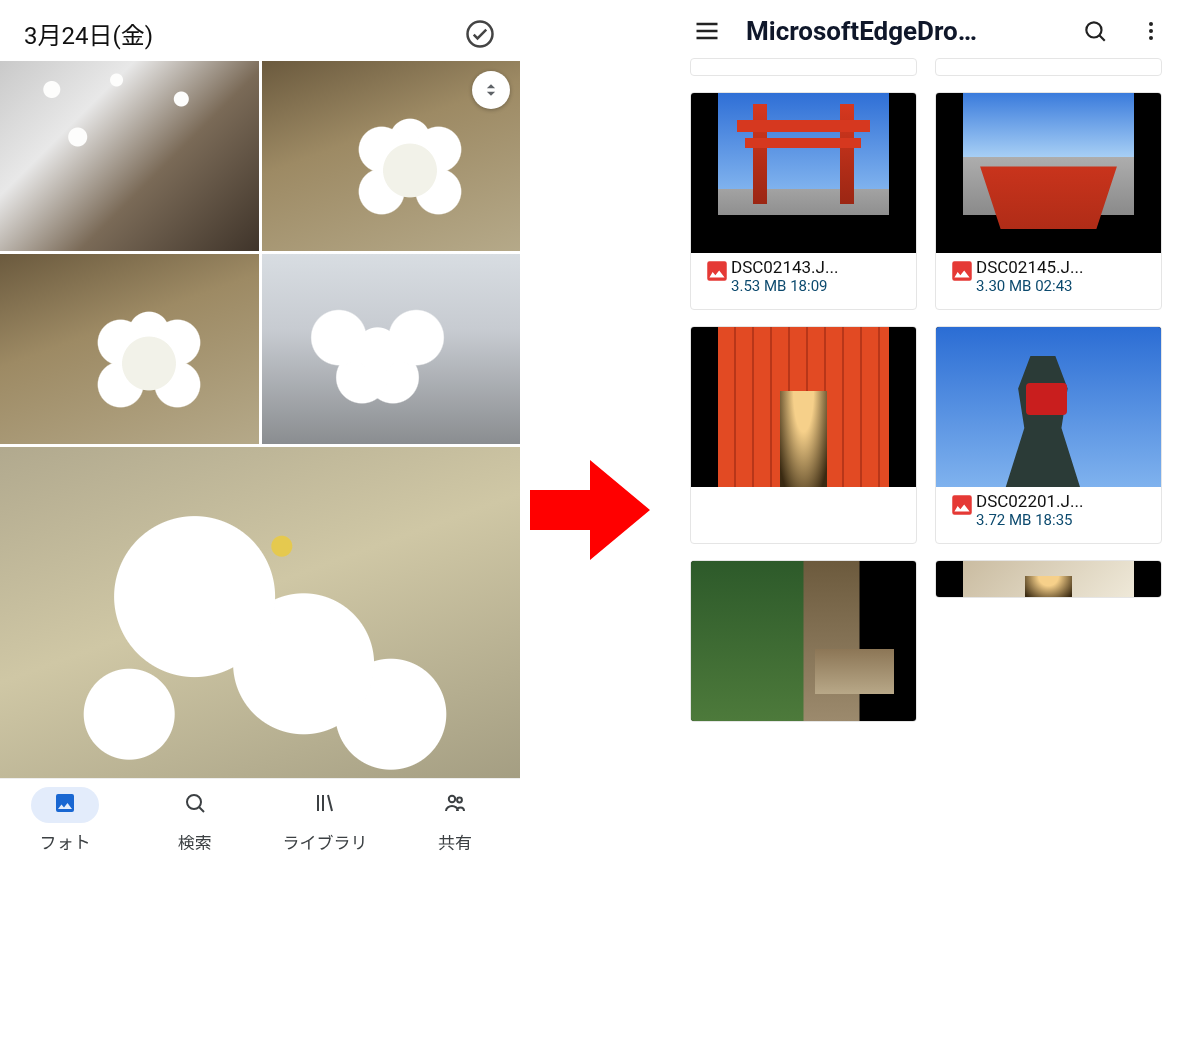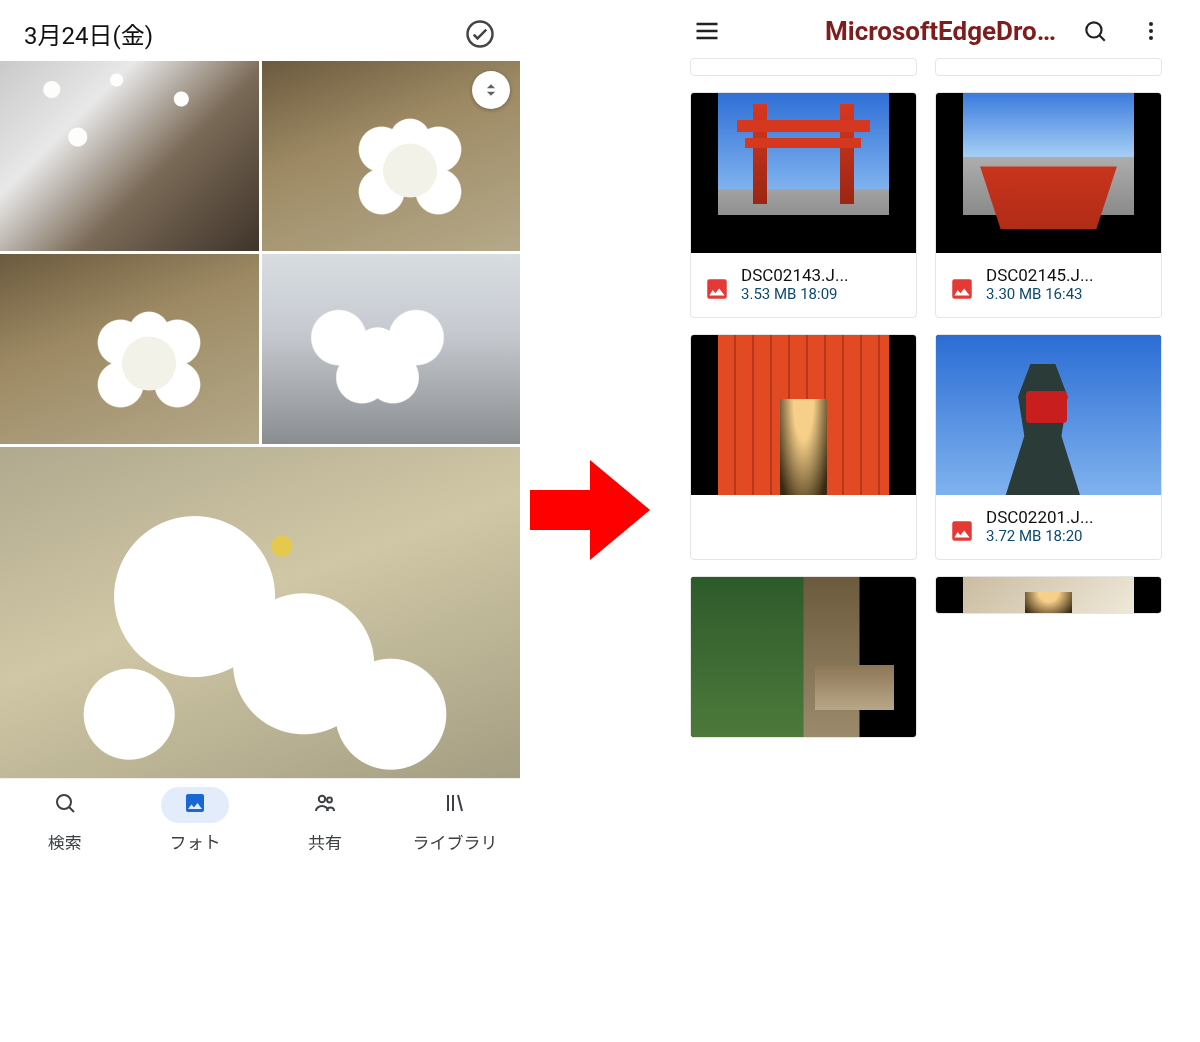--- a/index.html
+++ b/index.html
@@ -135,22 +135,22 @@
     display:flex;flex-direction:column;
     background:#fff;
     border-radius: 10px;
     overflow:hidden;
   }
   .rp-header{
     display:flex;align-items:center;gap:22px;
     padding: 14px 12px 10px 18px;
   }
   .rp-header .title{
-    flex:1;font-size:26px;font-weight:700;color:#7f1d1d;
-    white-space:nowrap;overflow:hidden;text-overflow:ellipsis;text-align:right;
+    flex:1;font-size:26px;font-weight:700;color:#0f172a;
+    white-space:nowrap;overflow:hidden;text-overflow:ellipsis;
   }
   .iconbtn{ width:34px;height:34px;display:flex;align-items:center;justify-content:center;color:#222;}
 
   .rp-scroll{
     flex:1;overflow:hidden;padding: 0 18px;
   }
   .file-grid{
     display:grid;grid-template-columns:1fr 1fr;gap:16px 18px;
   }
   .file-card{
@@ -212,21 +212,21 @@
     left:0;right:0;
     background:
       linear-gradient(#2d5a2a,#4d7a3b) 0 0/50% 100% no-repeat,
       linear-gradient(#6c5a3d,#9c8a6d) 50% 0/50% 100% no-repeat;
   }
   .thumb.garden .inner::after{
     content:"";position:absolute;left:55%;top:55%;width:35%;height:28%;
     background: linear-gradient(#8c7656,#b8a888);
   }
   .file-meta{
-    display:flex;align-items:flex-end;gap:10px;padding:12px 12px 14px;
+    display:flex;align-items:flex-start;padding:4px 12px 14px;
   }
   .file-icon{
     width:28px;height:28px;flex-shrink:0;
     display:flex;align-items:center;justify-content:center;
   }
   .file-text{min-width:0;}
   .file-name{font-size:17px;color:#111;white-space:nowrap;overflow:hidden;text-overflow:ellipsis;}
   .file-sub{font-size:15px;color:#0c4a6e;}
   .partial-card{ border:1px solid #e5e5e5;border-radius:4px;overflow:hidden;height:38px;}
   .partial-card .thumb{height:38px;}
@@ -255,63 +255,63 @@
       </div>
     </div>
     <div class="photo blossom-flower"></div>
     <div class="photo blossom-street"></div>
     <div class="photo blossom-big big"></div>
     <div class="photo blossom-partial1"></div>
     <div class="photo blossom-partial2"></div>
   </div>
 
   <div class="lp-nav">
+    <div class="item active">
+      <div class="pill">
+          <span>
+        <svg viewBox="0 0 24 24" fill="currentColor">
+              <path d="M21 19V5a2 2 0 0 0-2-2H5a2 2 0 0 0-2 2v14a2 2 0 0 0 2 2h14a2 2 0 0 0 2-2zM8.5 13.5l2.5 3 3.5-4.5L19 18H5l3.5-4.5z"></path>
+            </svg>
+      </span>
+        </div>
+      <span>フォト</span>
+    </div>
     <div class="item">
       <div class="pill">
           <span>
         <svg viewBox="0 0 24 24" fill="none" stroke="currentColor" stroke-width="2">
               <circle cx="11" cy="11" r="7"></circle>
               <path d="M21 21l-5-5"></path>
             </svg>
       </span>
         </div>
       <span>検索</span>
     </div>
-    <div class="item active">
+    <div class="item">
       <div class="pill">
           <span>
-        <svg viewBox="0 0 24 24" fill="currentColor">
-              <path d="M21 19V5a2 2 0 0 0-2-2H5a2 2 0 0 0-2 2v14a2 2 0 0 0 2 2h14a2 2 0 0 0 2-2zM8.5 13.5l2.5 3 3.5-4.5L19 18H5l3.5-4.5z"></path>
+        <svg viewBox="0 0 24 24" fill="none" stroke="currentColor" stroke-width="2">
+              <path d="M5 4v16M10 4v16M15 4l4 16"></path>
             </svg>
       </span>
         </div>
-      <span>フォト</span>
+      <span>ライブラリ</span>
     </div>
     <div class="item">
       <div class="pill">
           <span>
         <svg viewBox="0 0 24 24" fill="none" stroke="currentColor" stroke-width="2">
               <circle cx="9" cy="8" r="3.2"></circle>
               <circle cx="16.5" cy="9" r="2.4"></circle>
               <path d="M3 20c0-3 3-5 6-5s6 2 6 5M14 20c0-2 1.5-3.5 3.5-3.5S21 18 21 20"></path>
             </svg>
       </span>
         </div>
       <span>共有</span>
     </div>
-    <div class="item">
-      <div class="pill">
-          <span>
-        <svg viewBox="0 0 24 24" fill="none" stroke="currentColor" stroke-width="2">
-              <path d="M5 4v16M10 4v16M15 4l4 16"></path>
-            </svg>
-      </span>
-        </div>
-      <span>ライブラリ</span>
-    </div>
   </div>
 </div>
 
 <div class="arrow">
   <svg viewBox="0 0 120 110" width="120" height="110">
     <path fill="#ff0000" d="M0 35 H60 V5 L120 55 L60 105 V75 H0 Z"></path>
   </svg>
 </div>
 
 <div class="right-pane">
@@ -363,21 +363,21 @@
             <div class="inner"></div>
           </div>
         <div class="file-meta">
           <div class="file-icon">
             <svg viewBox="0 0 24 24" width="26" height="26" fill="#e53935">
                 <path d="M21 19V5a2 2 0 0 0-2-2H5a2 2 0 0 0-2 2v14a2 2 0 0 0 2 2h14a2 2 0 0 0 2-2zM8 13l2.5 3 3.5-4.5L19 18H5l3-5z"></path>
               </svg>
           </div>
           <div class="file-text">
             <div class="file-name">DSC02145.J...</div>
-            <div class="file-sub"><span>3.30 MB</span> <span>16:43</span></div>
+            <div class="file-sub"><span>3.30 MB</span> <span>02:43</span></div>
           </div>
         </div>
       </div>
 
       <div class="file-card">
         <div class="thumb torii-tunnel">
             <div class="inner"></div>
           </div>
       </div>
 
@@ -386,21 +386,21 @@
             <div class="inner"></div>
           </div>
         <div class="file-meta">
           <div class="file-icon">
             <svg viewBox="0 0 24 24" width="26" height="26" fill="#e53935">
                 <path d="M21 19V5a2 2 0 0 0-2-2H5a2 2 0 0 0-2 2v14a2 2 0 0 0 2 2h14a2 2 0 0 0 2-2zM8 13l2.5 3 3.5-4.5L19 18H5l3-5z"></path>
               </svg>
           </div>
           <div class="file-text">
             <div class="file-name">DSC02201.J...</div>
-            <div class="file-sub"><span>3.72 MB</span> <span>18:20</span></div>
+            <div class="file-sub"><span>3.72 MB</span> <span>18:35</span></div>
           </div>
         </div>
       </div>
       <div class="file-card">
         <div class="thumb garden full">
             <div class="inner"></div>
           </div>
       </div>
 
       <div class="partial-card">

